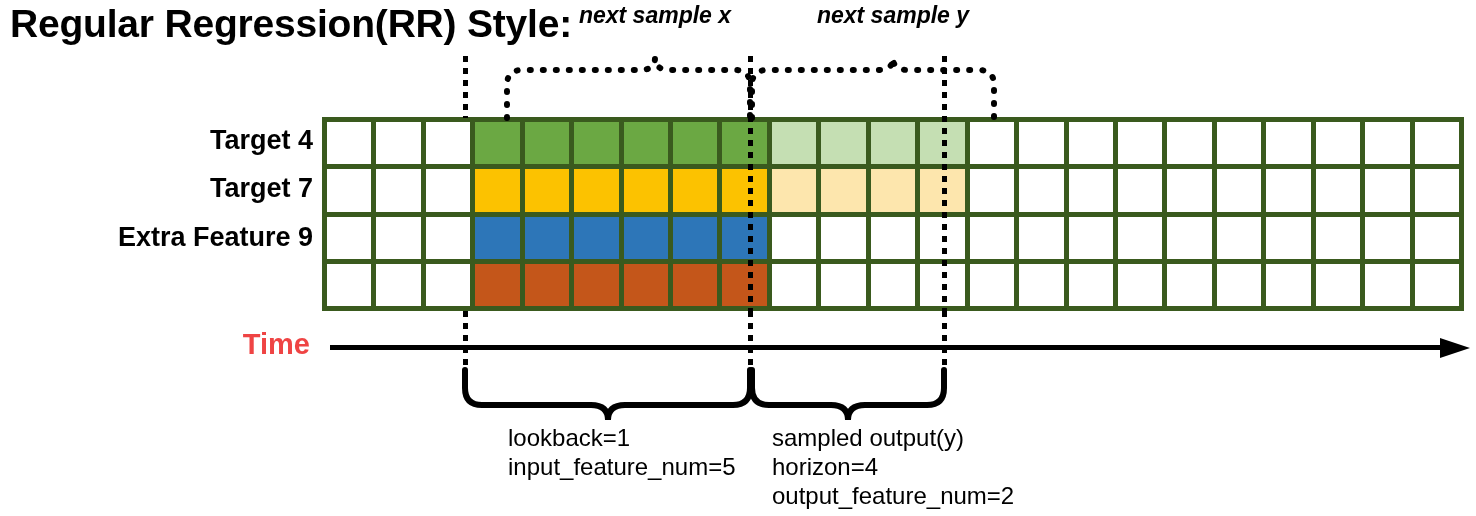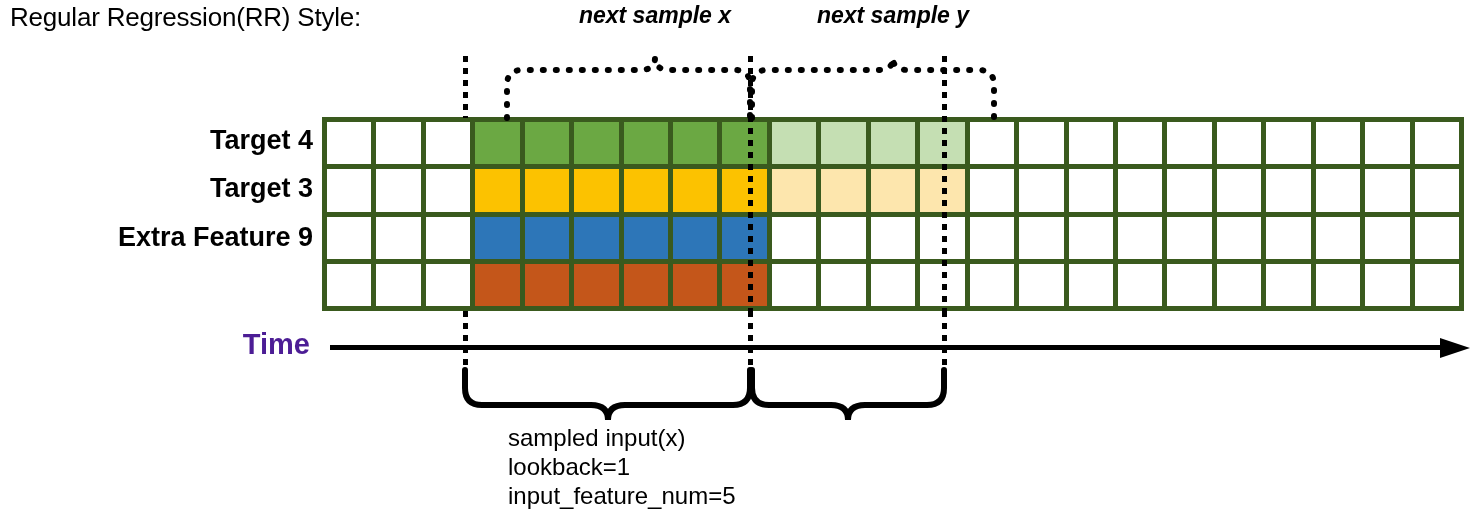--- a/index.html
+++ b/index.html
@@ -14,22 +14,22 @@
     background: #ffffff;
     font-family: "Liberation Sans", sans-serif;
     overflow: hidden;
   }
 
   
   #page-title {
     position: absolute;
     left: 10px;
     top: 2px;
-    font-size: 26px;
-    font-weight: normal;
+    font-size: 39px;
+    font-weight: bold;
     color: #000000;
     letter-spacing: -0.2px;
     white-space: nowrap;
   }
 
   
   .row-label {
     position: absolute;
     right: 1163px;          
     width: 300px;
@@ -59,21 +59,21 @@
 
   
   #time-label {
     position: absolute;
     left: 150px;
     top: 328px;
     width: 160px;
     text-align: right;
     font-size: 29px;
     font-weight: bold;
-    color: #4c1d95;
+    color: #ef4444;
   }
   #time-axis {
     position: absolute;
     left: 330px;
     top: 345px;
     width: 1140px;
     height: 5px;
   }
 
   
@@ -111,21 +111,21 @@
   }
 </style>
 </head>
 <body>
 
 <div id="root">
 
   <div id="page-title">Regular Regression(RR) Style:</div>
 
   <div class="row-label" style="top:125px">Target 4</div>
-  <div class="row-label" style="top:173px">Target 3</div>
+  <div class="row-label" style="top:173px">Target 7</div>
   <div class="row-label" style="top:222px">Extra Feature 9</div>
 
   <div id="grid" style="background: rgb(58, 90, 30); grid-template-columns: repeat(23, 1fr); grid-template-rows: repeat(4, 1fr);">
       <div class="cell" style="background: rgb(255, 255, 255);"></div>
       <div class="cell" style="background: rgb(255, 255, 255);"></div>
       <div class="cell" style="background: rgb(255, 255, 255);"></div>
       <div class="cell" style="background: rgb(107, 168, 67);"></div>
       <div class="cell" style="background: rgb(107, 168, 67);"></div>
       <div class="cell" style="background: rgb(107, 168, 67);"></div>
       <div class="cell" style="background: rgb(107, 168, 67);"></div>
@@ -239,18 +239,22 @@
 
     <path d="M 465,370 L 465,388 Q 465,405 482,405 L 591,405 Q 608,405 608,420 Q 608,405 625,405 L 733,405 Q 750,405 750,388 L 750,370" fill="none" stroke="#000" stroke-width="6" stroke-linecap="round"></path>
 
     <path d="M 752,370 L 752,388 Q 752,405 769,405 L 831,405 Q 848,405 848,420 Q 848,405 865,405 L 927,405 Q 944,405 944,388 L 944,370" fill="none" stroke="#000" stroke-width="6" stroke-linecap="round"></path>
   </svg>
 
   <div class="brace-label-top" style="left:555px; top:2px; width:200px;">next sample x</div>
   <div class="brace-label-top" style="left:793px; top:2px; width:200px;">next sample y</div>
 
   <div class="annot-block" style="left:508px; top:423px">
-    <div>sampled input(x)</div>
     <div>lookback=1</div>
     <div>input_feature_num=5</div>
   </div>
+  <div class="annot-block" style="left:772px; top:423px">
+    <div>sampled output(y)</div>
+    <div>horizon=4</div>
+    <div>output_feature_num=2</div>
+  </div>
 
 </div>
 
 </body></html>

